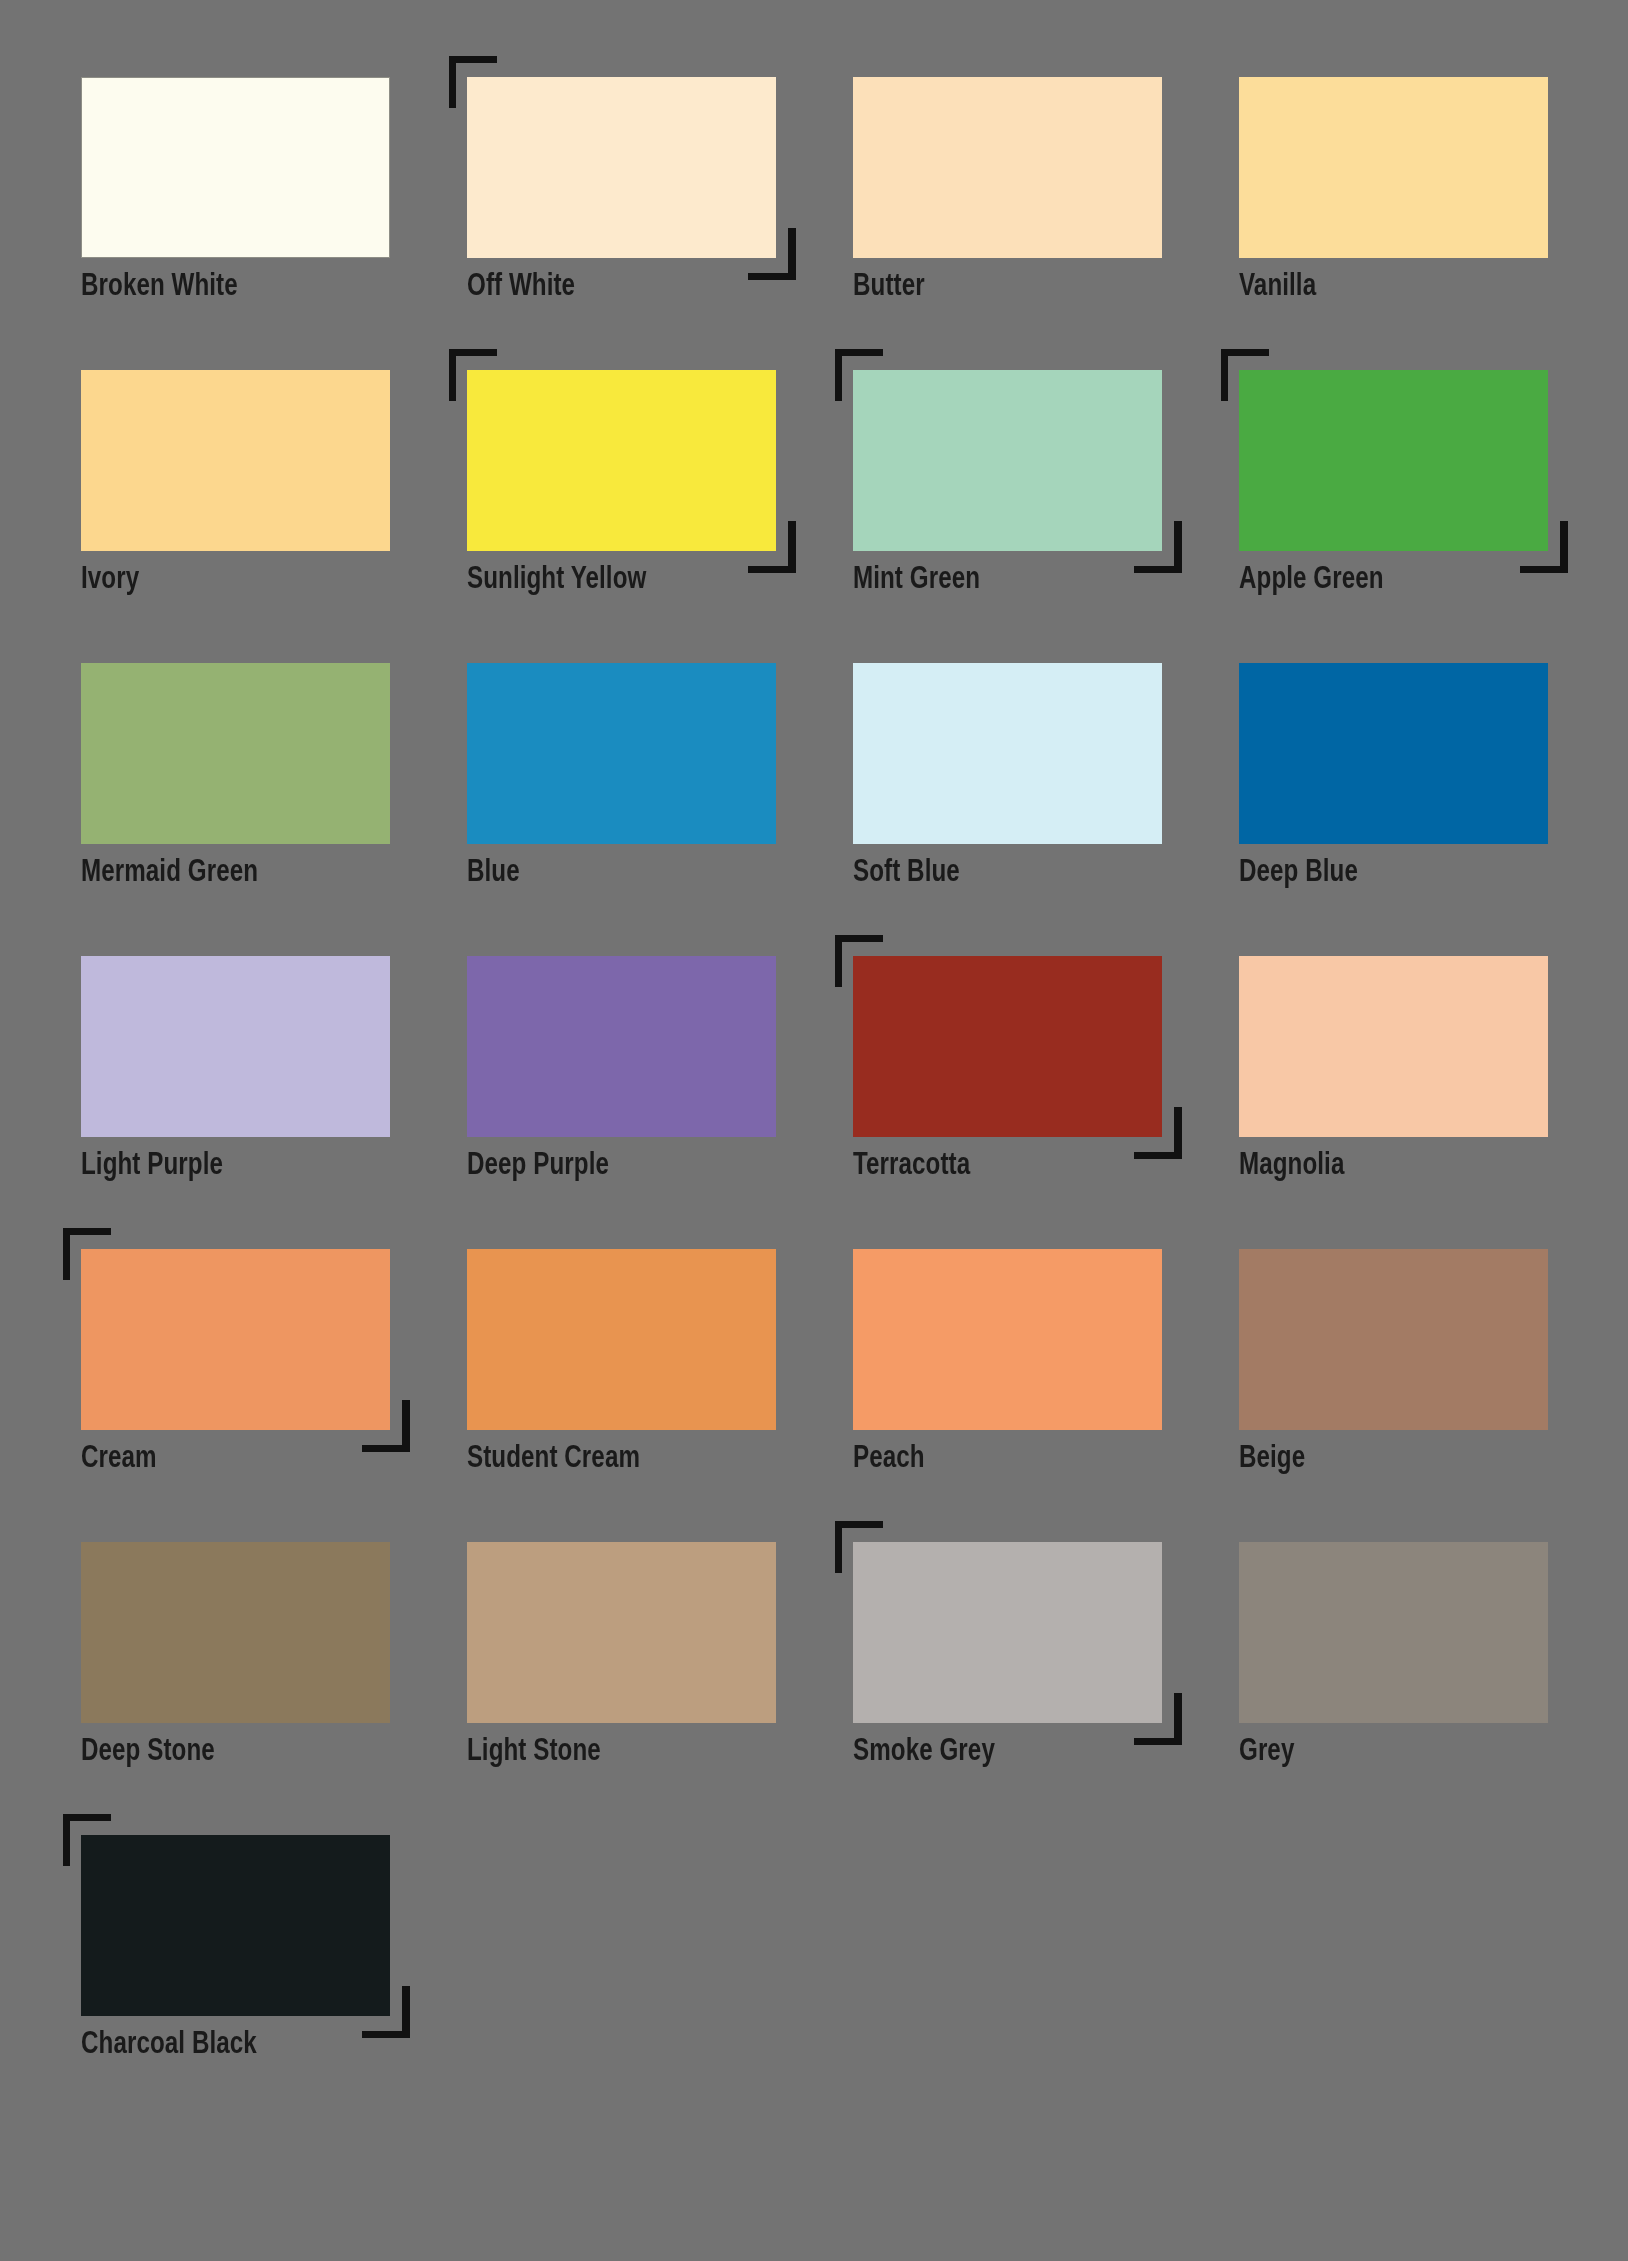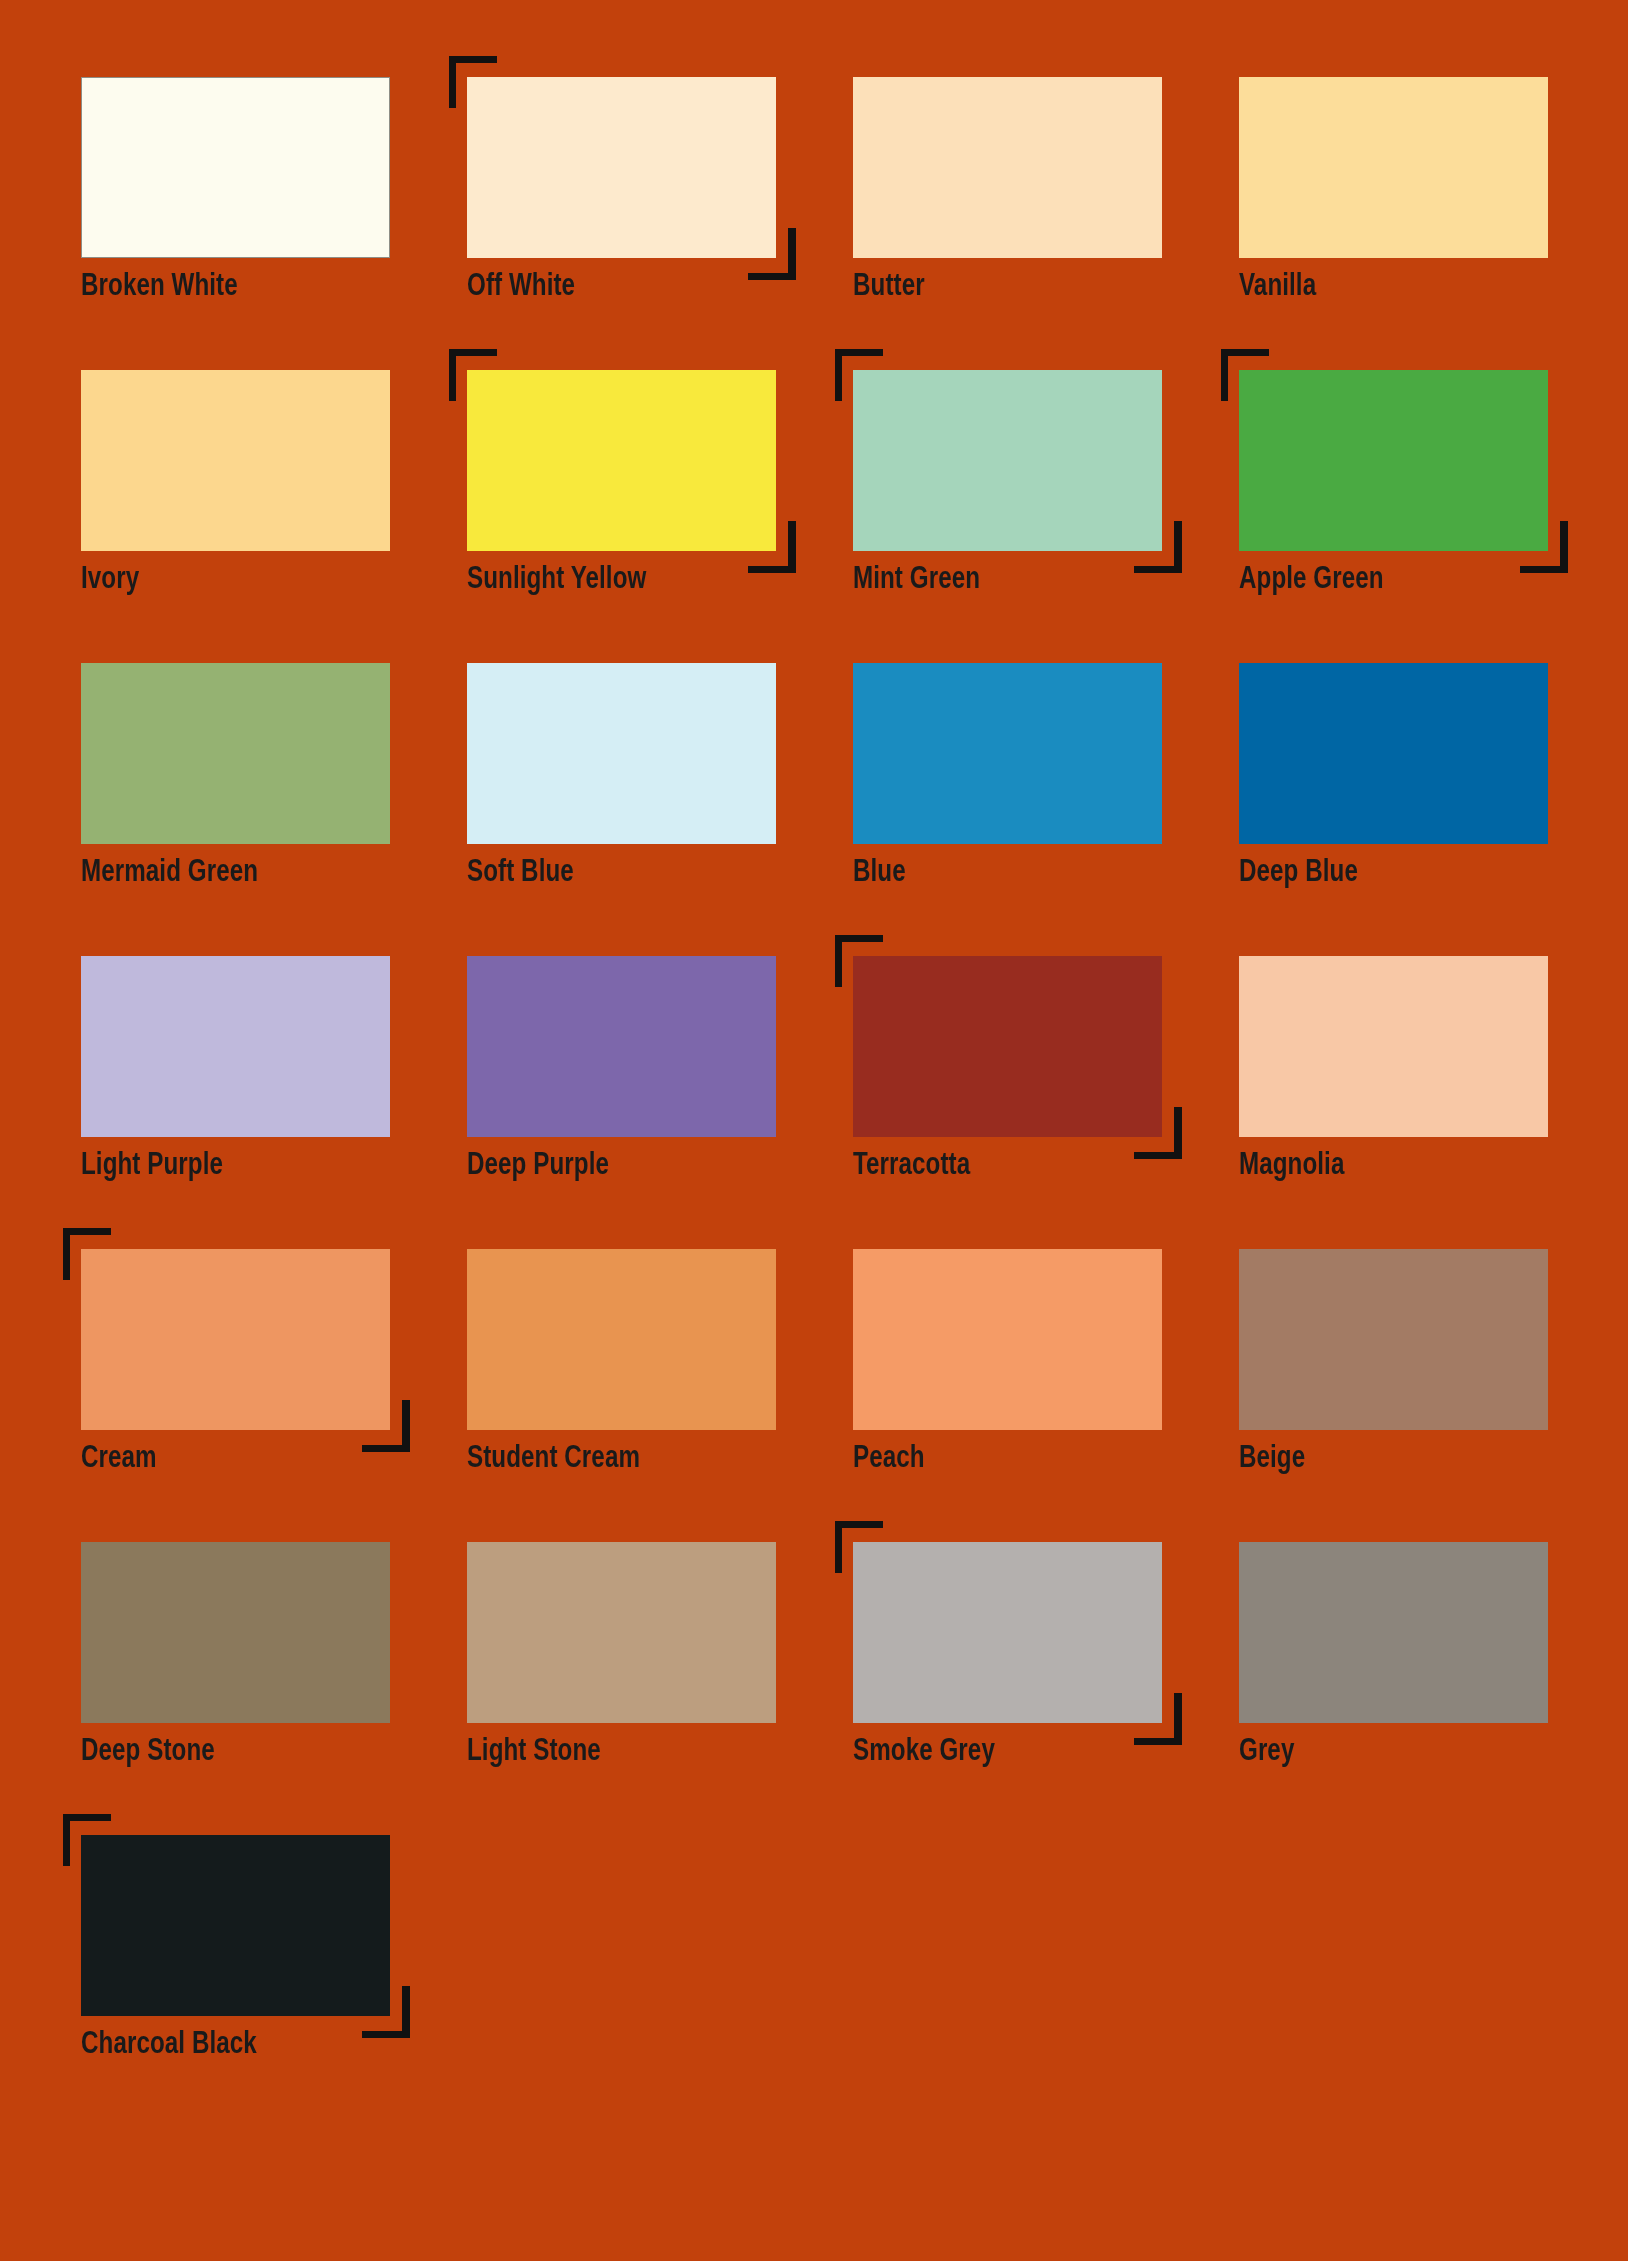--- a/index.html
+++ b/index.html
@@ -12,21 +12,21 @@
     width: 1628px;
     height: 2261px;
     font-family: "Liberation Sans", sans-serif;
     -webkit-font-smoothing: antialiased;
   }
 
   #colour-chart {
     position: relative;
     width: 1628px;
     height: 2261px;
-    background: #c2410c;
+    background: #737373;
     box-sizing: border-box;
     padding: 77px 0 0 0;
   }
 
   .swatch-grid {
     display: grid;
     grid-template-columns: repeat(4, 309px);
     grid-template-rows: repeat(7, 229px);
     column-gap: 77px;
     row-gap: 64px;
@@ -186,28 +186,28 @@
             <span class="arm-v"></span>
           </div>
         </div>
         <div class="swatch-label">Apple Green</div>
       </div>
       <div class="swatch-cell">
         <div class="swatch-chip" style="background: rgb(149, 178, 114);"></div>
         <div class="swatch-label">Mermaid Green</div>
       </div>
       <div class="swatch-cell">
+        <div class="swatch-chip" style="background: rgb(26, 140, 192);"></div>
+        <div class="swatch-label">Blue</div>
+      </div>
+      <div class="swatch-cell">
         <div class="swatch-chip" style="background: rgb(213, 238, 245);"></div>
         <div class="swatch-label">Soft Blue</div>
       </div>
       <div class="swatch-cell">
-        <div class="swatch-chip" style="background: rgb(26, 140, 192);"></div>
-        <div class="swatch-label">Blue</div>
-      </div>
-      <div class="swatch-cell">
         <div class="swatch-chip" style="background: rgb(0, 102, 164);"></div>
         <div class="swatch-label">Deep Blue</div>
       </div>
       <div class="swatch-cell">
         <div class="swatch-chip" style="background: rgb(191, 185, 220);"></div>
         <div class="swatch-label">Light Purple</div>
       </div>
       <div class="swatch-cell">
         <div class="swatch-chip" style="background: rgb(125, 103, 171);"></div>
         <div class="swatch-label">Deep Purple</div>

